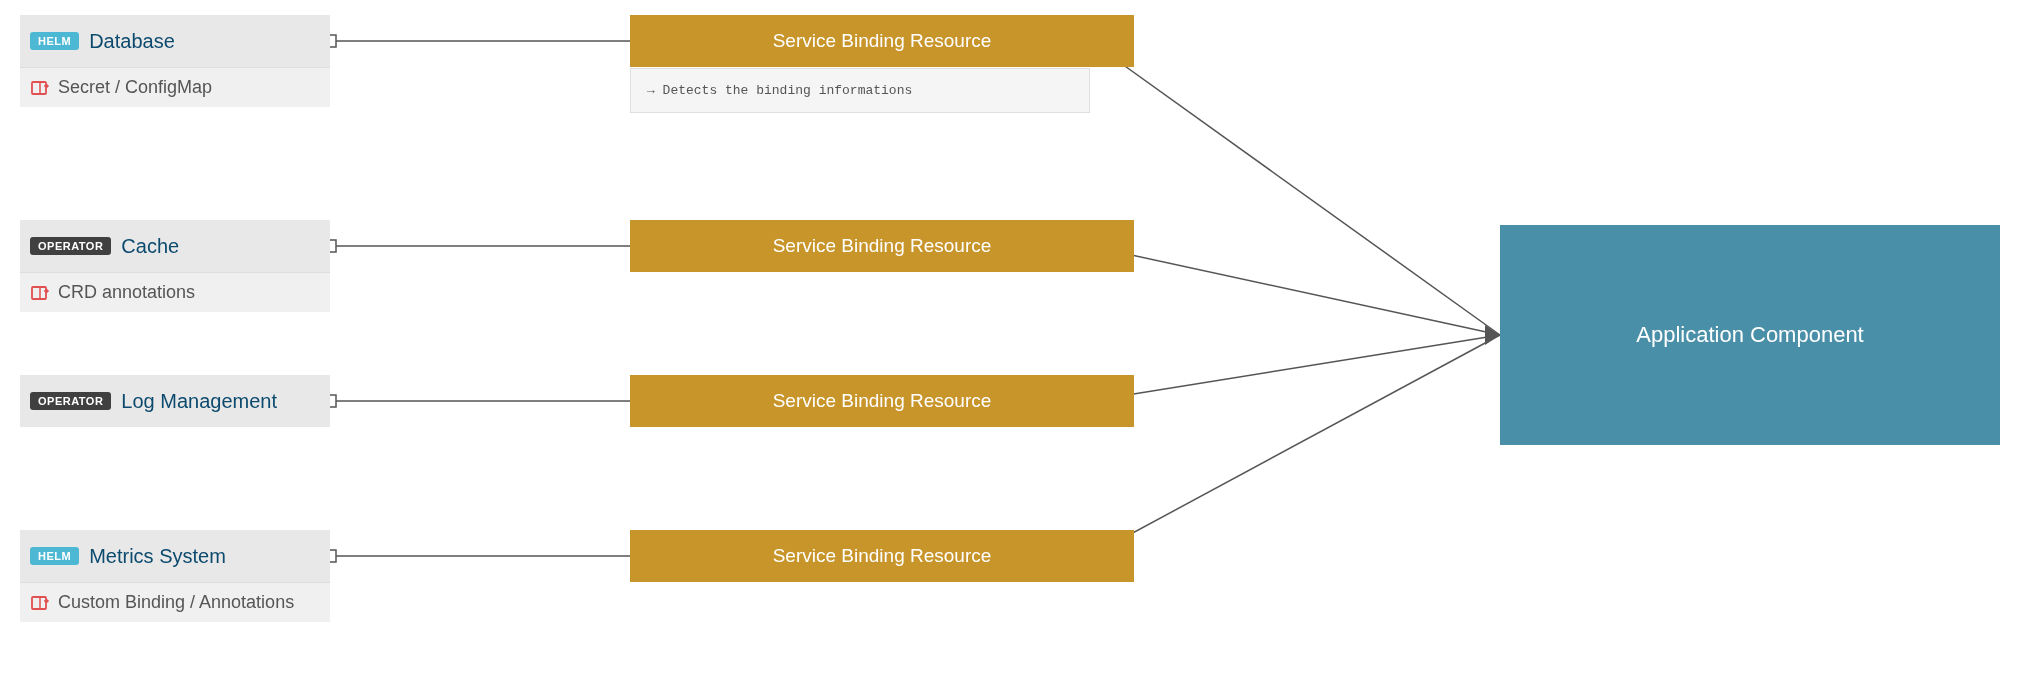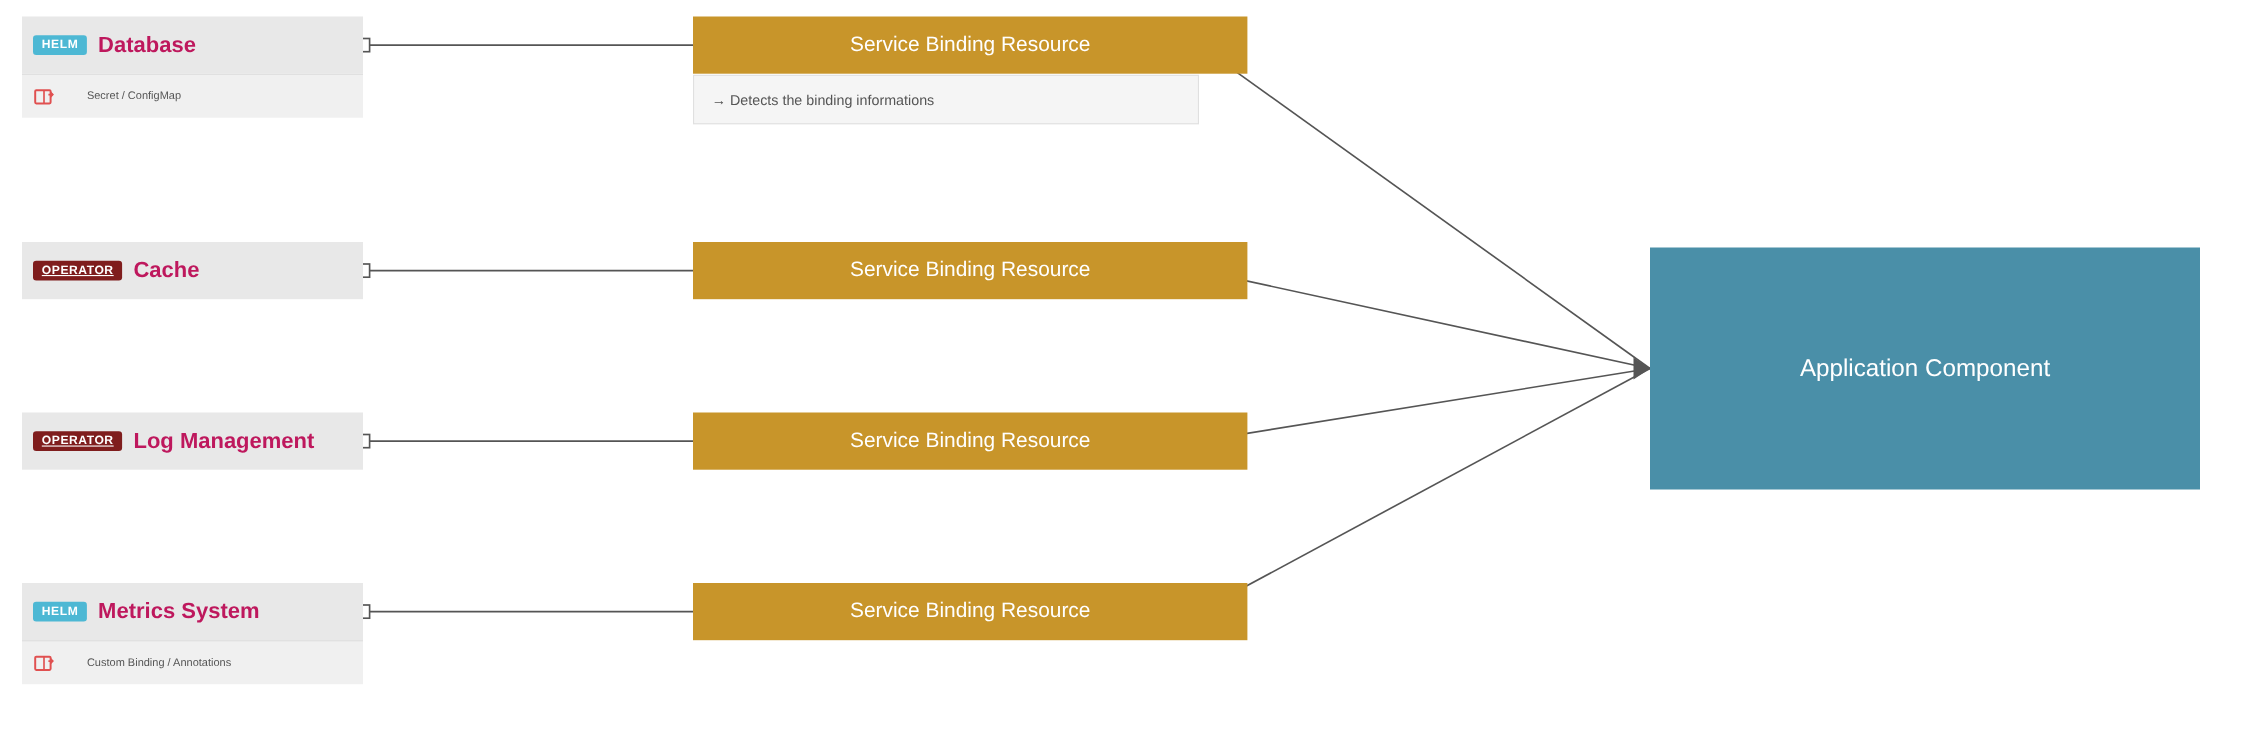--- a/index.html
+++ b/index.html
@@ -44,51 +44,49 @@
       color: #fff;
       border-radius: 3px;
       letter-spacing: 0.5px;
     }
 
     .badge-helm {
       background: #4db8d4;
     }
 
     .badge-operator {
-      background: #7f1d1d;
-      text-decoration: underline;
+      background: #404040;
     }
 
     .service-name {
       font-size: 20px;
-      font-weight: 700;
-      color: #be185d;
+      font-weight: 400;
+      color: #0c4a6e;
     }
 
     .service-sub {
       display: flex;
       align-items: center;
       background: #f0f0f0;
       height: 40px;
       padding: 0 10px;
       gap: 8px;
       border-top: 1px solid #ddd;
     }
 
     .sub-icon {
       color: #e05050;
       font-size: 18px;
       display: flex;
       align-items: center;
     }
 
     .sub-label {
-      font-size: 10px;
+      font-size: 18px;
       color: #555;
-      margin-left: 21px;
     }
 
     
     .sbr-box {
       position: absolute;
       background: #c8952a;
       color: #fff;
       display: flex;
       align-items: center;
       justify-content: center;
@@ -184,20 +182,31 @@
       </span>
       <span class="sub-label">Secret / ConfigMap</span>
     </div>
   </div>
 
   <div class="service-group" style="top: 220px;">
     <div class="service-header">
       <span class="badge badge-operator">OPERATOR</span>
       <span class="service-name">Cache</span>
     </div>
+    <div class="service-sub">
+      <span class="sub-icon">
+        <svg width="20" height="20" viewBox="0 0 20 20">
+          <rect x="2" y="4" width="14" height="12" rx="1" fill="none" stroke="#e05050" stroke-width="1.8"></rect>
+          <line x1="10" y1="4" x2="10" y2="16" stroke="#e05050" stroke-width="1.5"></line>
+          <line x1="14" y1="8" x2="18" y2="8" stroke="#e05050" stroke-width="1.5"></line>
+          <polyline points="16,6 18,8 16,10" stroke="#e05050" stroke-width="1.5" fill="none"></polyline>
+        </svg>
+      </span>
+      <span class="sub-label">CRD annotations</span>
+    </div>
   </div>
 
   <div class="service-group" style="top: 375px;">
     <div class="service-header">
       <span class="badge badge-operator">OPERATOR</span>
       <span class="service-name">Log Management</span>
     </div>
   </div>
 
   <div class="service-group" style="top: 530px;">
@@ -215,21 +224,21 @@
         </svg>
       </span>
       <span class="sub-label">Custom Binding / Annotations</span>
     </div>
   </div>
 
   <div class="sbr-box" style="left: 630px; top: 15px;">
     <span>Service Binding Resource</span>
   </div>
 
-  <div class="info-box" style="left: 630px; top: 68px;">
+  <div class="info-box" style="left: 630px; top: 68px; font-family: Liberation Mono, monospace;">
     <div>→ Detects the binding informations</div>
   </div>
 
   <div class="sbr-box" style="left: 630px; top: 220px;">
     <span>Service Binding Resource</span>
   </div>
 
   <div class="sbr-box" style="left: 630px; top: 375px;">
     <span>Service Binding Resource</span>
   </div>

